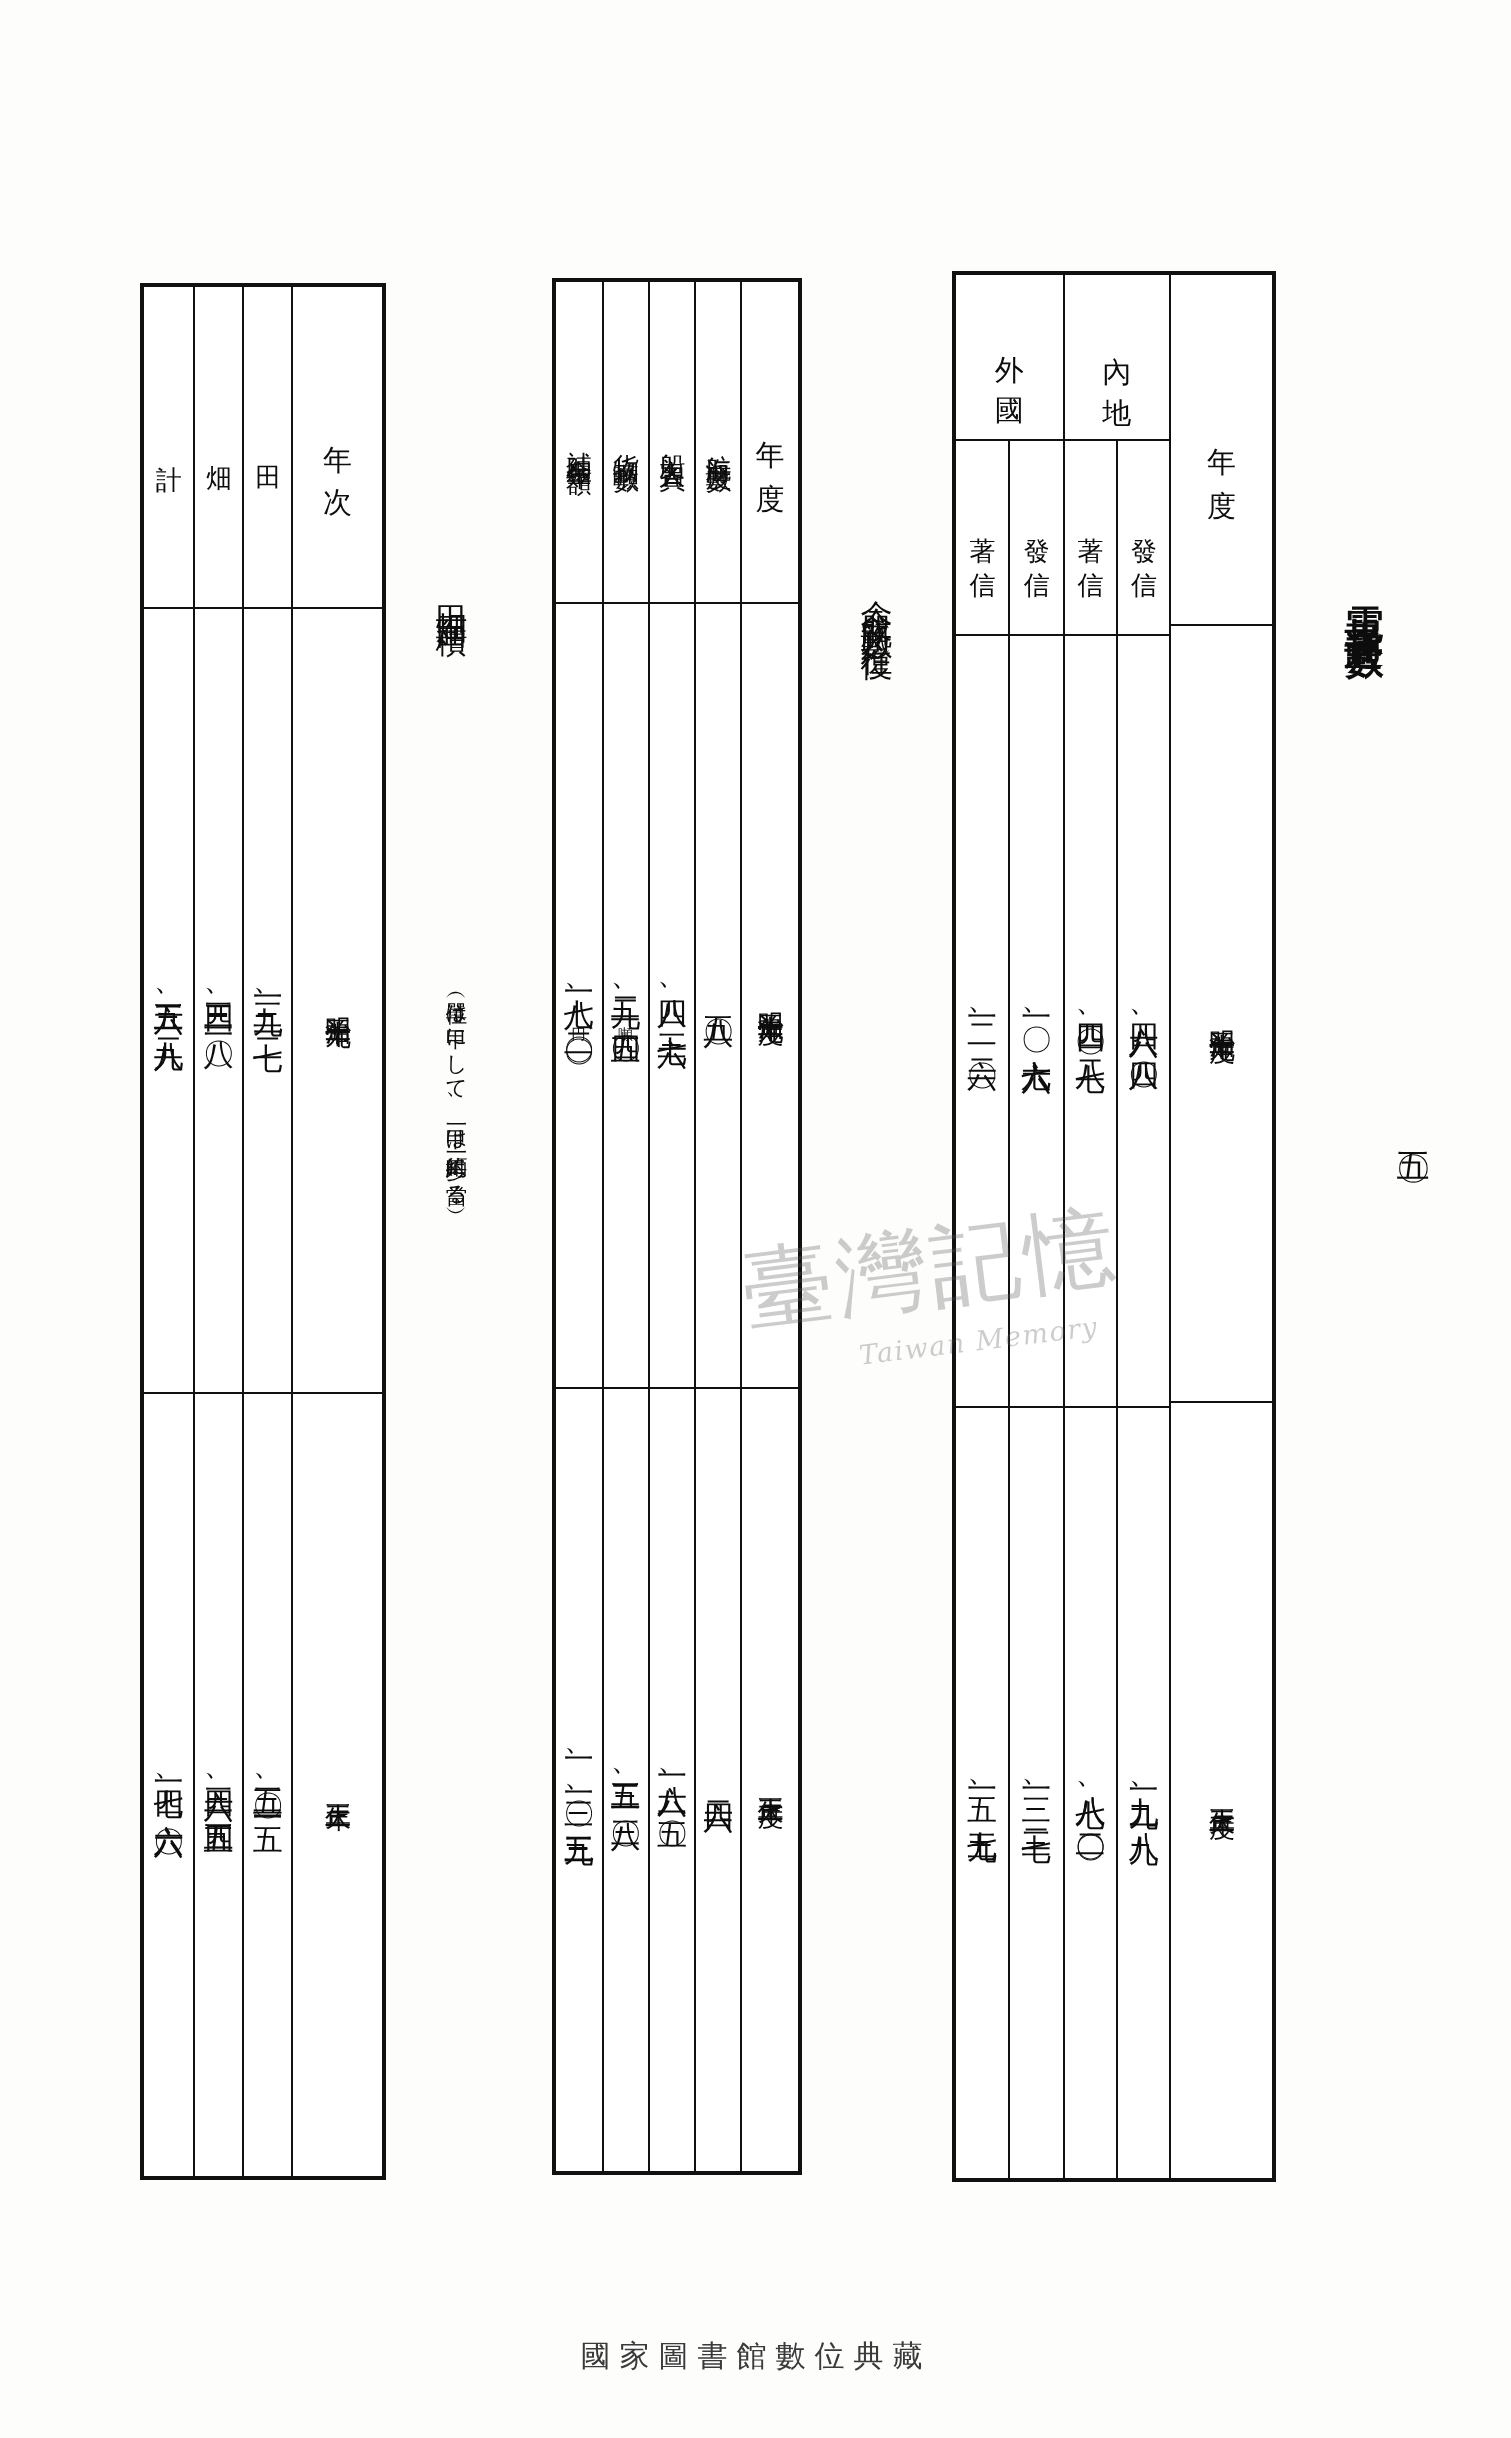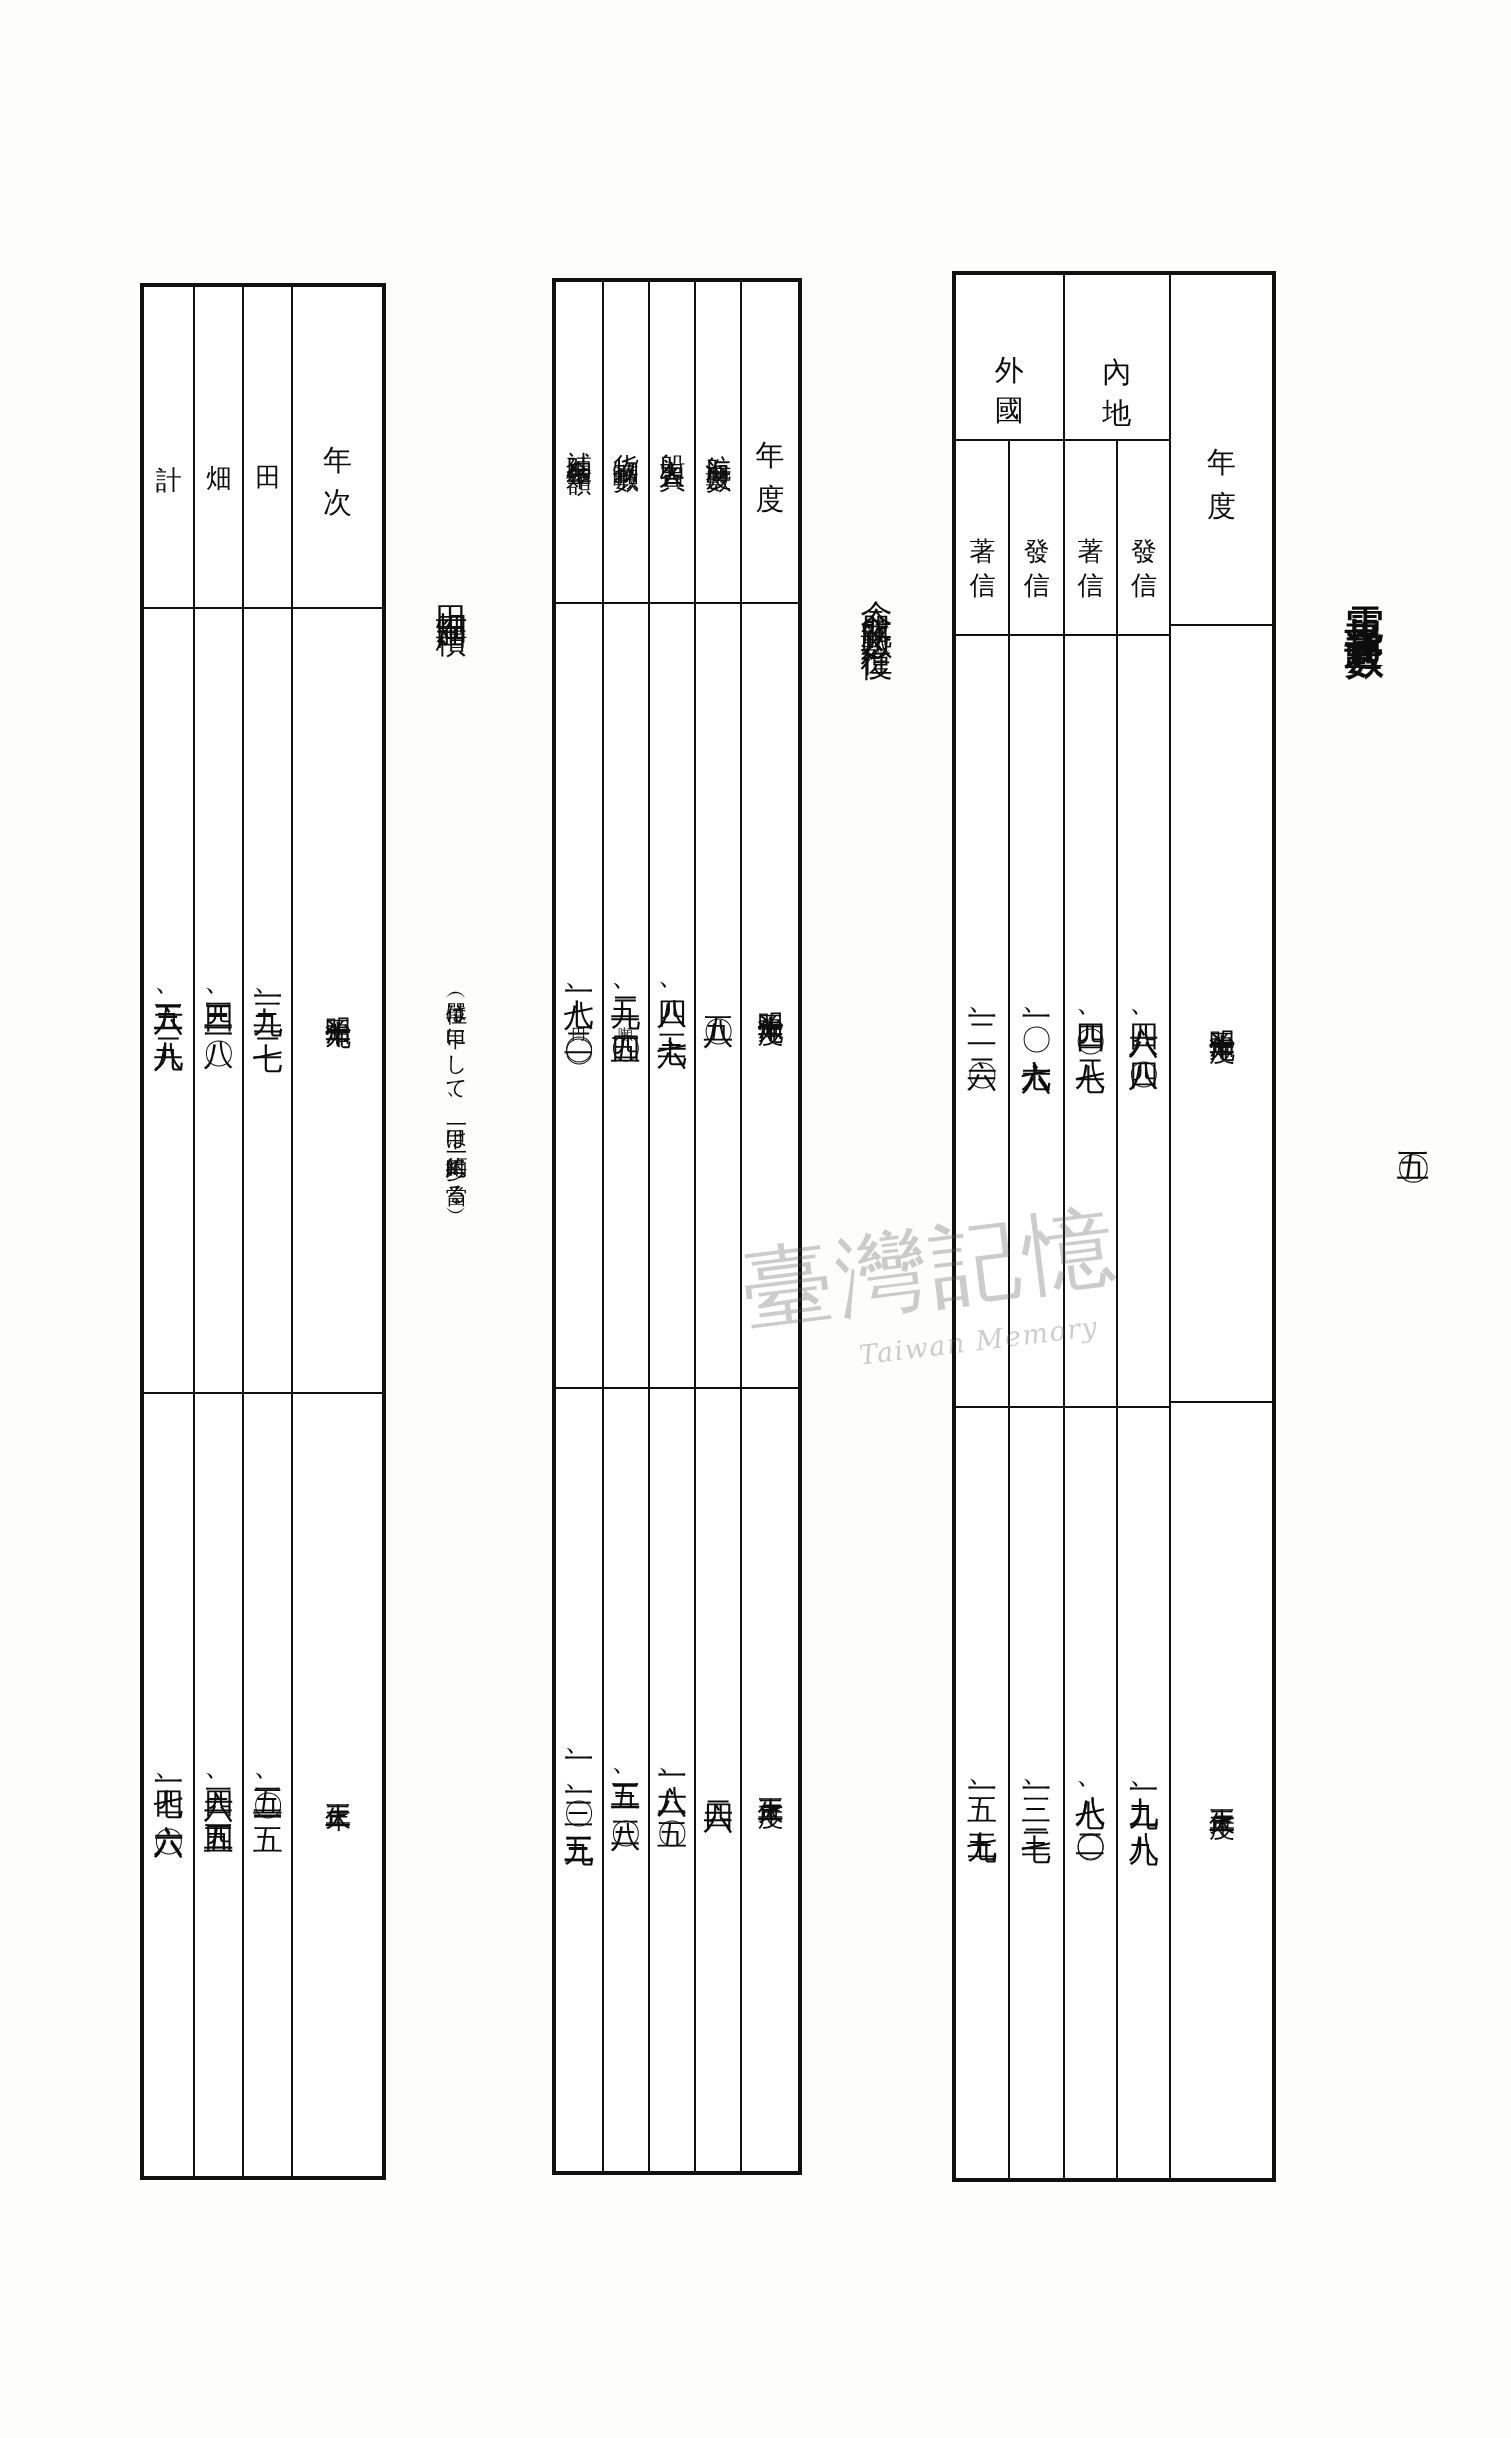--- a/index.html
+++ b/index.html
@@ -347,15 +347,16 @@
         <span class="v val">七一四、六六〇</span>
       </div>
     </div>
   </div>
 
   <div class="watermark">
     <div class="wm-main">臺灣記憶</div>
     <div class="wm-sub">Taiwan Memory</div>
   </div>
 
+  <div class="footer">國家圖書館數位典藏</div>
 
 </div>
 
 
 </body></html>

